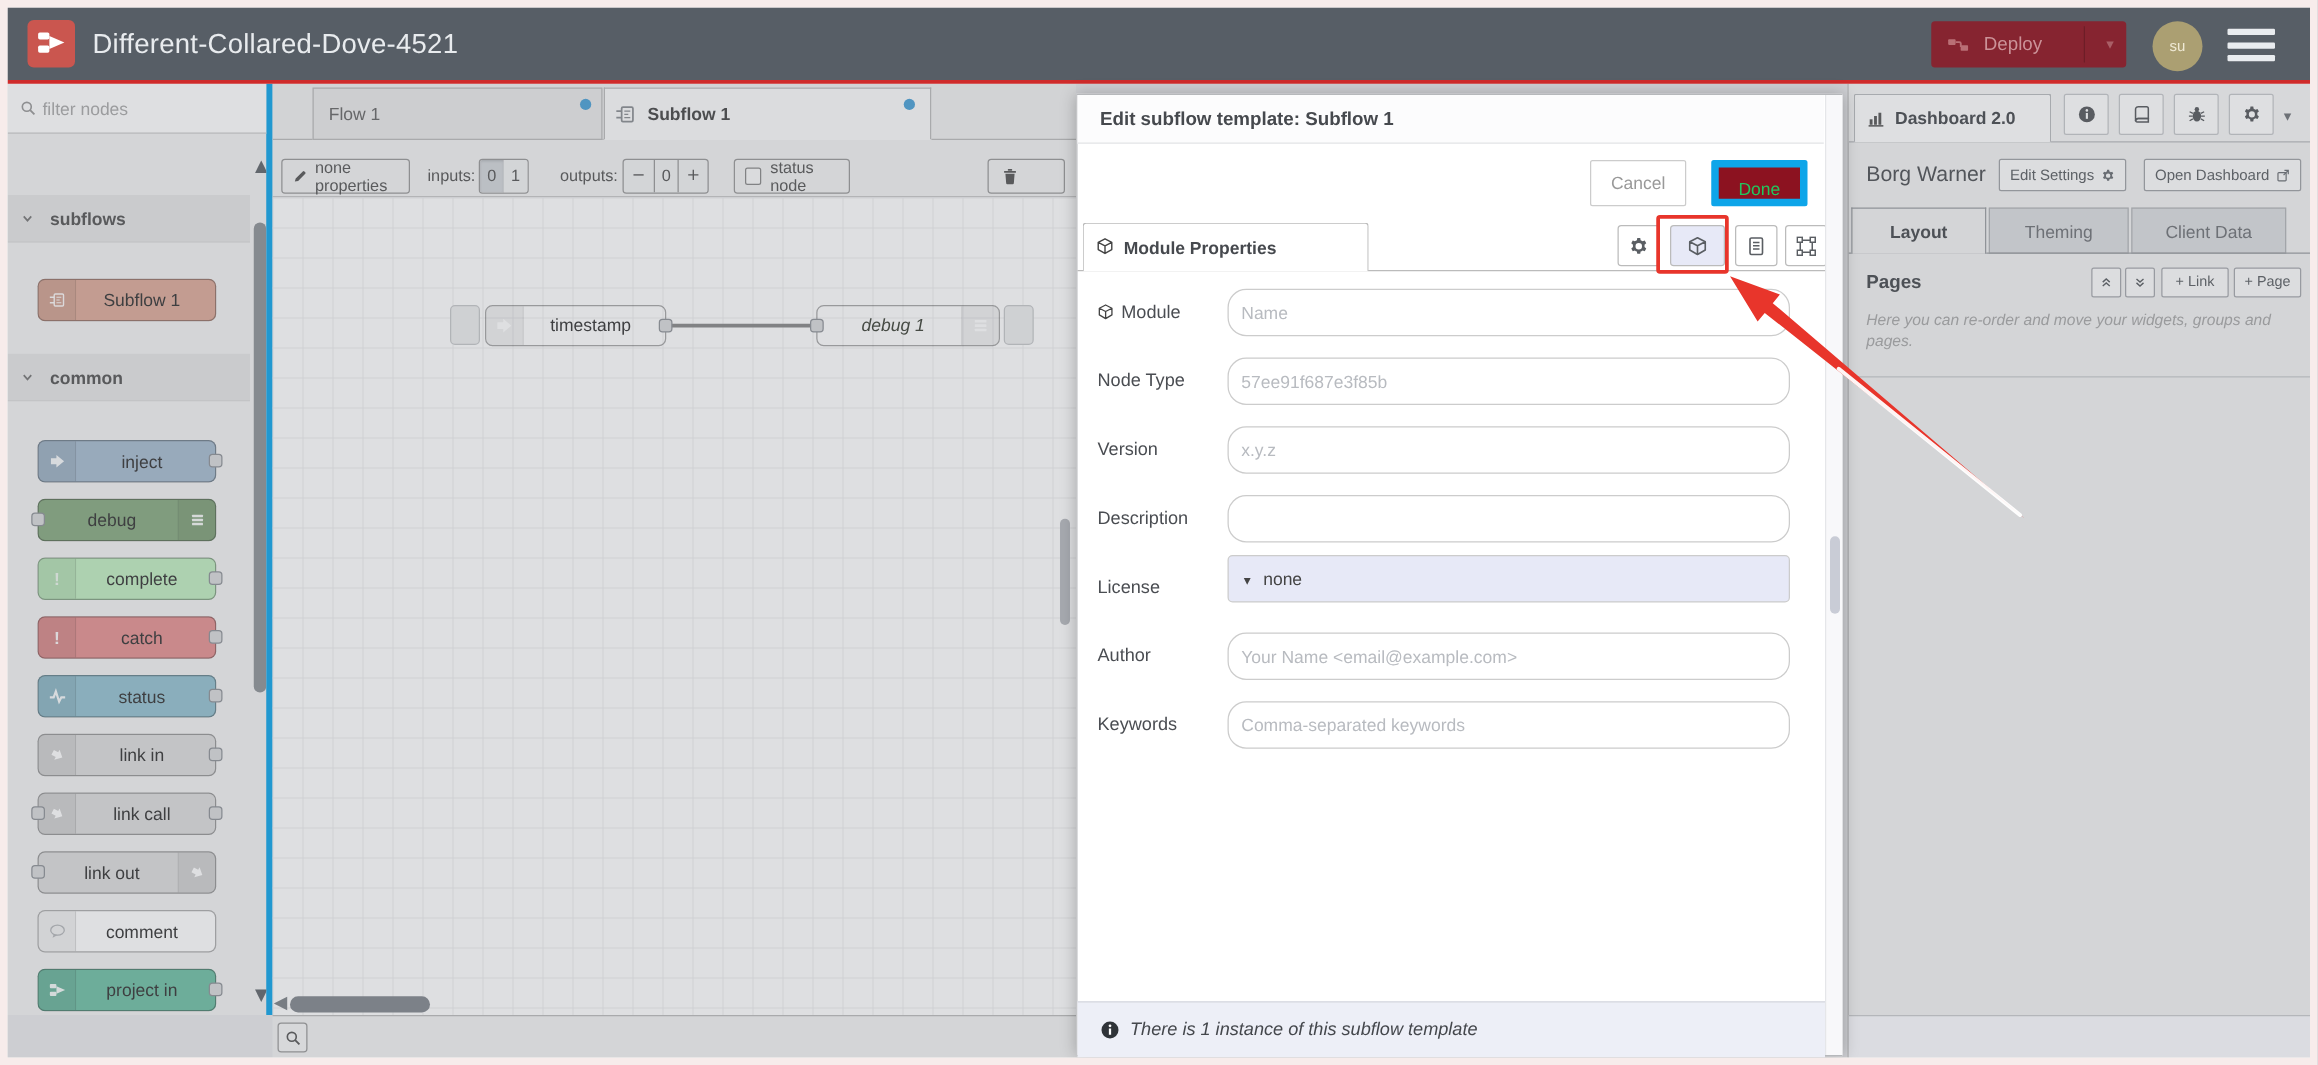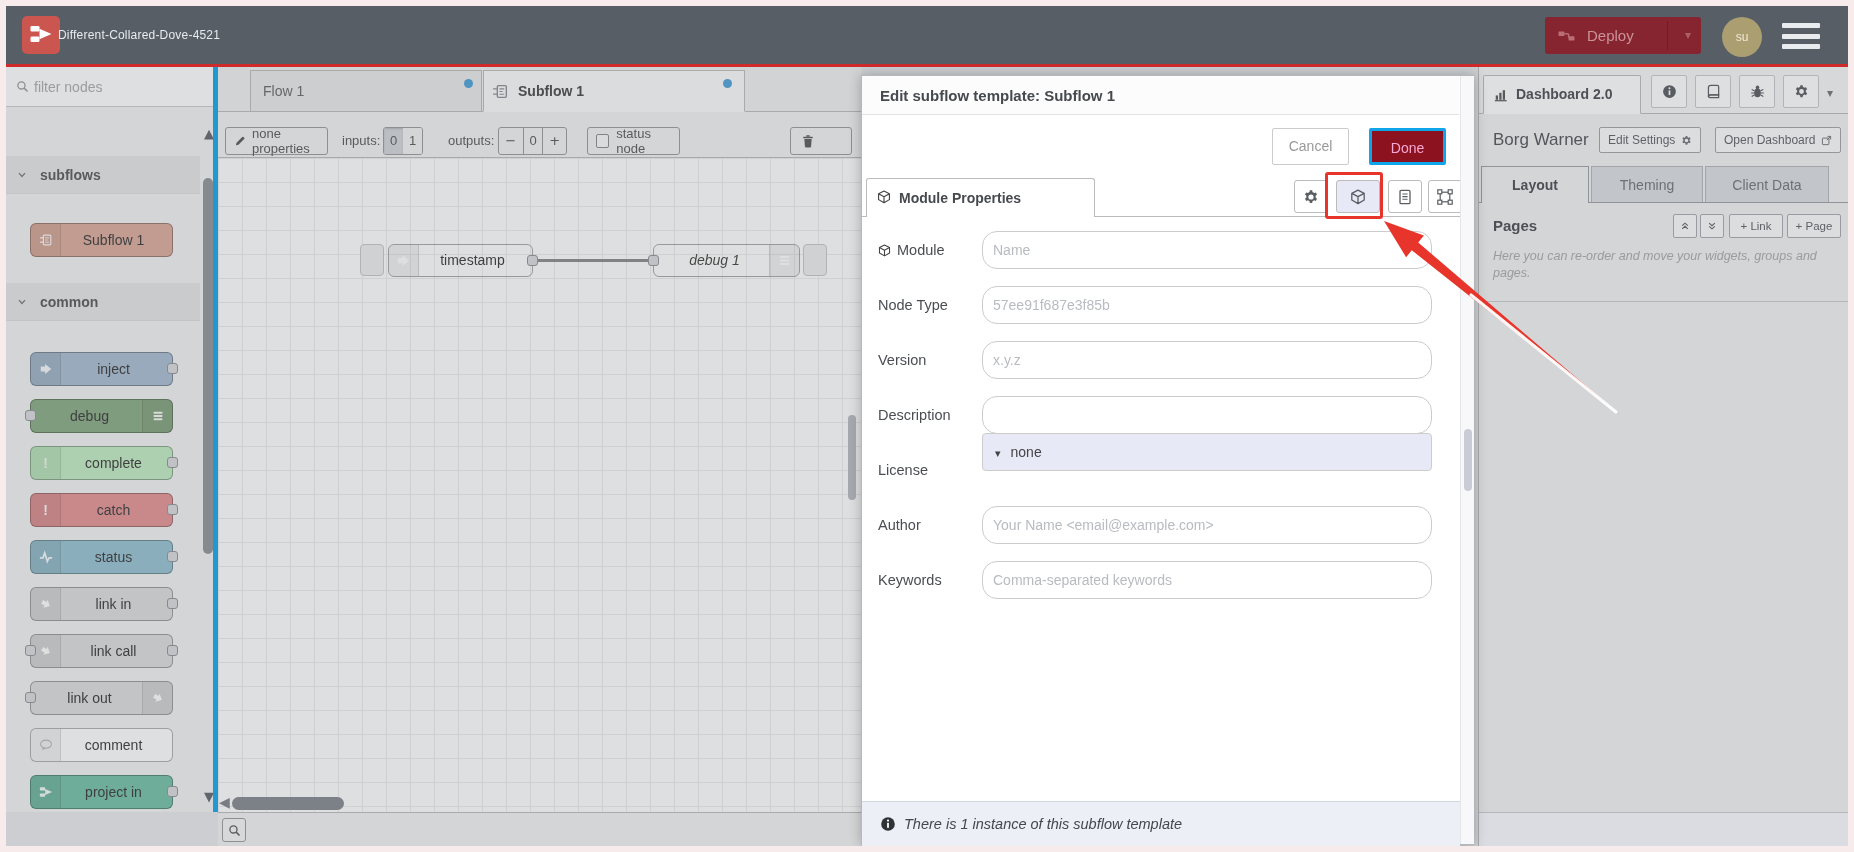--- a/index.html
+++ b/index.html
@@ -4,21 +4,21 @@
 <style>
 *{margin:0;padding:0;box-sizing:border-box}
 html,body{width:1854px;height:852px}
 body{font-family:"Liberation Sans",sans-serif;background:#f7eceb;position:relative;overflow:hidden;font-size:14px;color:#444}
 .glyph{font-family:"DejaVu Sans",sans-serif;line-height:1}
 #app{position:absolute;left:6px;top:6px;width:1842px;height:840px;background:#e9eaec;overflow:hidden}
 
 
 #header{position:absolute;left:0;top:0;width:1842px;height:58px;background:#575e66;z-index:45}
 #logo{position:absolute;left:16px;top:10px;width:38px;height:38px;background:#ca564f;border-radius:5px;display:flex;align-items:center;justify-content:center;color:#fff}
-#title{position:absolute;left:52px;top:0;height:46px;line-height:58px;color:#e8ebee;font-size:12px;letter-spacing:.2px}
+#title{position:absolute;left:68px;top:0;height:46px;line-height:58px;color:#e8ebee;font-size:22px;letter-spacing:.2px}
 #deploy{position:absolute;left:1539px;top:11px;width:156px;height:37px;background:#862430;border-radius:3px;display:flex;align-items:center;cursor:pointer}
 #deploy .dep-icon{margin-left:13px;color:#b96f75;display:flex}
 #deploy .dep-label{margin-left:12px;color:#cb9298;font-size:15px}
 #deploy .dep-sep{position:absolute;right:33px;top:4px;bottom:4px;width:1px;background:rgba(0,0,0,0.18)}
 #deploy .dep-caret{position:absolute;right:10px;top:12px;color:#a95f66;font-size:12px}
 #avatar{position:absolute;left:1716px;top:11px;width:40px;height:40px;border-radius:50%;background:#ab9f72;color:#efe9d4;display:flex;align-items:center;justify-content:center;font-size:12px;cursor:pointer}
 #hamburger{position:absolute;left:1776px;top:17px;width:38px;height:26px;cursor:pointer;display:flex;flex-direction:column;justify-content:space-between}
 #hamburger span{display:block;height:5px;background:#e9ecef;border-radius:1px}
 #redline{position:absolute;left:0;top:58px;width:1842px;height:3px;background:#cf2b2b;z-index:46}
 
@@ -98,21 +98,21 @@
 #canvas-footer{position:absolute;left:212px;top:806px;width:643px;height:34px;background:#f3f3f3;border-top:1px solid #bbb}
 #btn-zoomsearch{position:absolute;left:4px;top:5px;width:24px;height:24px;border:1px solid #999;border-radius:3px;background:#f6f6f6;display:flex;align-items:center;justify-content:center;color:#555;cursor:pointer}
 
 
 #shade{position:absolute;left:0;top:61px;width:1842px;height:779px;background:rgba(105,110,118,0.22);z-index:40;pointer-events:none}
 
 
 #dialog{position:absolute;left:855px;top:69px;width:613px;height:770px;background:#fff;border:1px solid #b6b8bb;box-shadow:0 0 12px rgba(0,0,0,0.25);z-index:50}
 #dlg-title{position:absolute;left:0;top:0;width:597px;height:39px;border-bottom:1px solid #e2e3e6;line-height:39px;padding-left:18px;font-weight:bold;font-size:15px;color:#46494e;background:#fcfcfd}
 #dlg-cancel{position:absolute;left:410px;top:52px;width:77px;height:37px;background:#fff;border:1px solid #ccc;border-radius:2px;color:#999;font-size:14px;text-align:center;line-height:35px;cursor:pointer}
-#dlg-done{position:absolute;left:507px;top:52px;width:77px;height:37px;background:#8C1220;border:3px solid #0ea5e9;border-radius:2px;color:#f9a8d4;font-size:14px;text-align:center;line-height:35px;cursor:pointer}
+#dlg-done{position:absolute;left:507px;top:52px;width:77px;height:37px;background:#8C1220;border:6px solid #0ea5e9;border-radius:2px;color:#22c55e;font-size:14px;text-align:center;line-height:35px;cursor:pointer}
 #dlg-tabrow{position:absolute;left:0;top:140px;width:598px;height:1px;background:#bbb}
 #dlg-tab{position:absolute;left:4px;top:102px;width:229px;height:39px;background:#fff;border:1px solid #bbb;border-bottom:none;border-radius:3px 3px 0 0;cursor:pointer}
 #dlg-tab .t-icon{position:absolute;left:10px;top:11px;color:#444}
 #dlg-tab .t-label{position:absolute;left:32px;top:0;line-height:38px;font-weight:bold;font-size:14px;color:#46494e}
 .dlg-iconbtn{position:absolute;top:104px;width:34px;height:33px;border:1px solid #bbb;border-radius:3px;background:#fff;display:flex;align-items:center;justify-content:center;color:#5a5e63;cursor:pointer}
 #ib-gear{left:432px}
 #ib-cube{left:474px;width:44px;background:#e7e9f7}
 #ib-file{left:526px}
 #ib-frame{left:566px}
 #dlg-form{position:absolute;left:0;top:0;width:598px;height:725px}
@@ -559,21 +559,21 @@
               <path d="M8 1.2 L14.2 4.4 V11 L8 14.6 L1.8 11 V4.4 Z M1.8 4.4 L8 7.6 L14.2 4.4 M8 7.6 V14.6" fill="none" stroke="currentColor" stroke-width="1.3" stroke-linejoin="round"></path>
             </svg></span>Module</div>
         <input class="f-input" placeholder="Name" style="top: 155px;">
         <div class="f-label" style="top: 210px;">Node Type</div>
         <input class="f-input" placeholder="57ee91f687e3f85b" style="top: 210px;">
         <div class="f-label" style="top: 265px;">Version</div>
         <input class="f-input" placeholder="x.y.z" style="top: 265px;">
         <div class="f-label" style="top: 320px;">Description</div>
         <input class="f-input" placeholder="" style="top: 320px;">
         <div class="f-label" style="top: 375px;">License</div>
-        <div class="f-select" style="top: 357px;"><span class="sel-caret glyph">▾</span><span>none</span></div>
+        <div class="f-select" style="top: 368px;"><span class="sel-caret glyph">▾</span><span>none</span></div>
         <div class="f-label" style="top: 430px;">Author</div>
         <input class="f-input" placeholder="Your Name &lt;email@example.com&gt;" style="top: 430px;">
         <div class="f-label" style="top: 485px;">Keywords</div>
         <input class="f-input" placeholder="Comma-separated keywords" style="top: 485px;">
       </div>
     <div id="dlg-footer">
       <span class="fi-icon" style="display:flex">
           <svg width="16" height="16" viewBox="0 0 16 16">
             <circle cx="8" cy="8" r="6.8" fill="currentColor"></circle>
             <rect x="7.1" y="6.8" width="1.8" height="5" fill="#fff"></rect>

